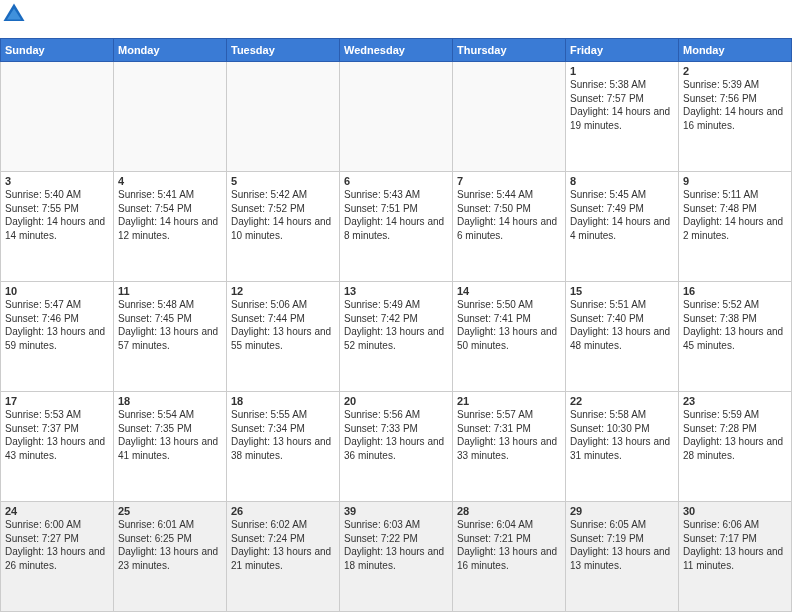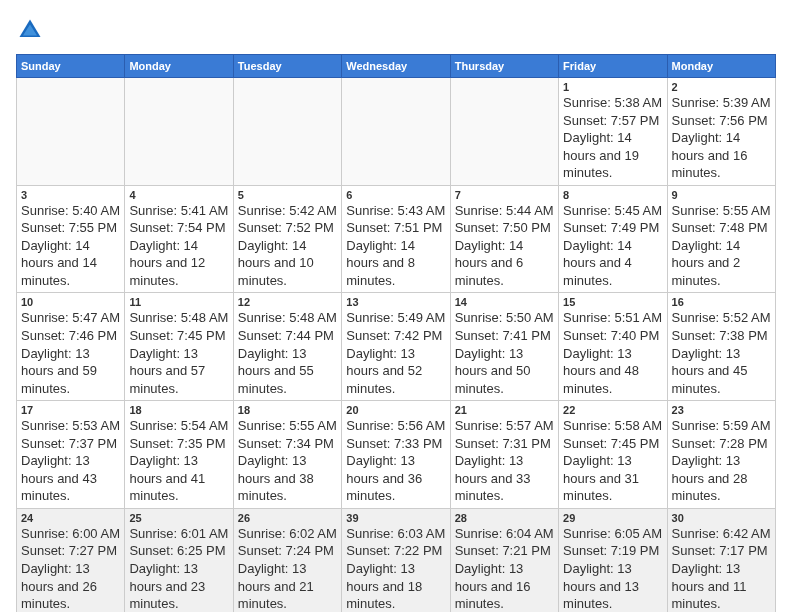--- a/index.html
+++ b/index.html
@@ -6,21 +6,20 @@
     body {
       font-family: Arial, sans-serif;
       background: #fff;
       width: 792px;
       height: 612px;
       overflow: hidden;
     }
     .page {
       width: 792px;
       height: 612px;
-      padding: 16px;
       display: flex;
       flex-direction: column;
     }
     .header {
       display: flex;
       justify-content: space-between;
       align-items: flex-start;
       margin-bottom: 10px;
     }
     .logo {
@@ -83,21 +82,21 @@
     .calendar tbody tr:last-child td {
       background: #f0f0f0;
     }
     .day-num {
       font-size: 11px;
       font-weight: bold;
       display: block;
       margin-bottom: 1px;
     }
     .day-info {
-      font-size: 13px;
+      font-size: 10px;
       line-height: 1.35;
       color: #333;
     }
     .empty-cell {
       background: #f9f9f9 !important;
     }
     .last-row td {
       background: #f0f0f0 !important;
       height: 60px;
     }
@@ -193,21 +192,21 @@
           </td>
           <td>
             <span class="day-num">8</span>
             <div class="day-info">Sunrise: 5:45 AM
 Sunset: 7:49 PM
 Daylight: 14 hours
 and 4 minutes.</div>
           </td>
           <td>
             <span class="day-num">9</span>
-            <div class="day-info">Sunrise: 5:55 AM
+            <div class="day-info">Sunrise: 5:11 AM
 Sunset: 7:48 PM
 Daylight: 14 hours
 and 2 minutes.</div>
           </td>
         </tr>
         <tr>
           <td>
             <span class="day-num">10</span>
             <div class="day-info">Sunrise: 5:47 AM
 Sunset: 7:46 PM
@@ -216,21 +215,21 @@
           </td>
           <td>
             <span class="day-num">11</span>
             <div class="day-info">Sunrise: 5:48 AM
 Sunset: 7:45 PM
 Daylight: 13 hours
 and 57 minutes.</div>
           </td>
           <td>
             <span class="day-num">12</span>
-            <div class="day-info">Sunrise: 5:48 AM
+            <div class="day-info">Sunrise: 5:06 AM
 Sunset: 7:44 PM
 Daylight: 13 hours
 and 55 minutes.</div>
           </td>
           <td>
             <span class="day-num">13</span>
             <div class="day-info">Sunrise: 5:49 AM
 Sunset: 7:42 PM
 Daylight: 13 hours
 and 52 minutes.</div>
@@ -289,21 +288,21 @@
           <td>
             <span class="day-num">21</span>
             <div class="day-info">Sunrise: 5:57 AM
 Sunset: 7:31 PM
 Daylight: 13 hours
 and 33 minutes.</div>
           </td>
           <td>
             <span class="day-num">22</span>
             <div class="day-info">Sunrise: 5:58 AM
-Sunset: 7:45 PM
+Sunset: 10:30 PM
 Daylight: 13 hours
 and 31 minutes.</div>
           </td>
           <td>
             <span class="day-num">23</span>
             <div class="day-info">Sunrise: 5:59 AM
 Sunset: 7:28 PM
 Daylight: 13 hours
 and 28 minutes.</div>
           </td>
@@ -346,21 +345,21 @@
           </td>
           <td>
             <span class="day-num">29</span>
             <div class="day-info">Sunrise: 6:05 AM
 Sunset: 7:19 PM
 Daylight: 13 hours
 and 13 minutes.</div>
           </td>
           <td>
             <span class="day-num">30</span>
-            <div class="day-info">Sunrise: 6:42 AM
+            <div class="day-info">Sunrise: 6:06 AM
 Sunset: 7:17 PM
 Daylight: 13 hours
 and 11 minutes.</div>
           </td>
         </tr>
       </tbody>
   </table>
 </div>
 
 </body></html>

